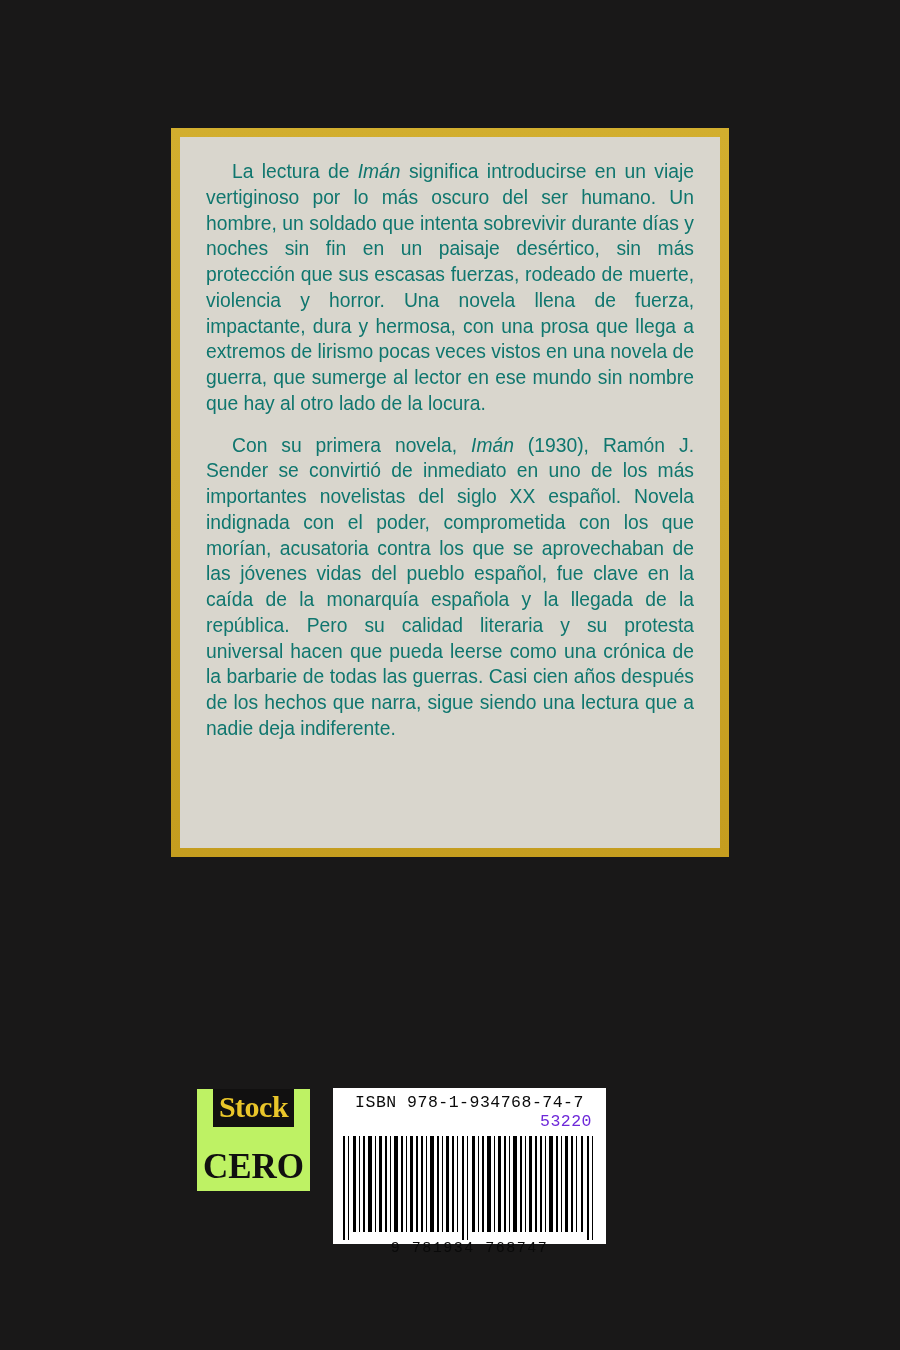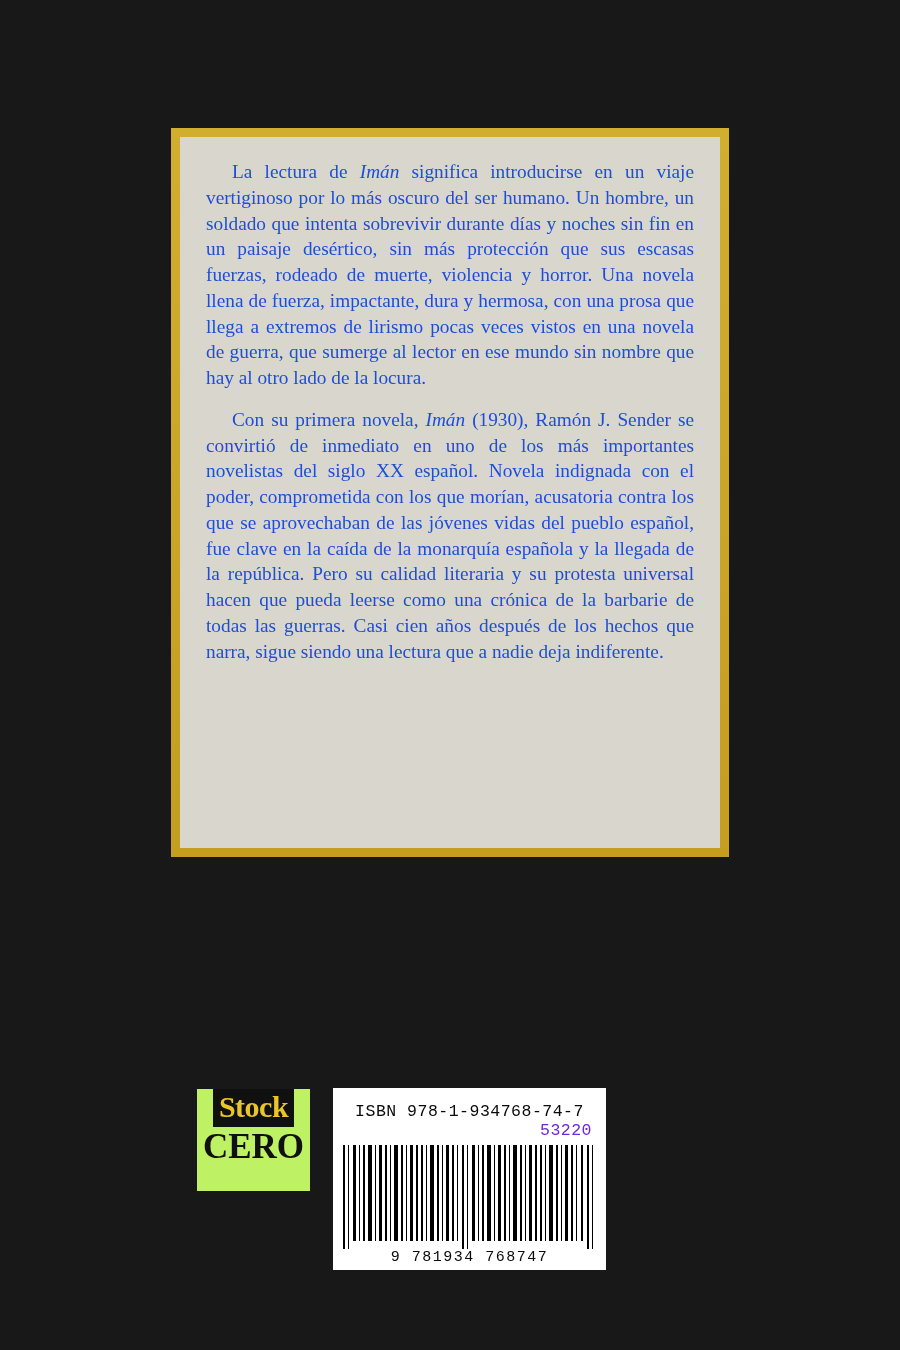--- a/index.html
+++ b/index.html
@@ -29,22 +29,22 @@
   }
   #blurb-inner {
     width: 100%;
     height: 100%;
     background: #d9d6cd;
     box-sizing: border-box;
     padding: 22px 26px 18px 26px;
     position: relative;
   }
   .blurb-text {
-    color: #1d4ed8;
-    font-family: Liberation Serif, serif;
+    color: #0f766e;
+    font-family: Liberation Sans, sans-serif;
     font-size: 19.3px;
     line-height: 1.335;
     text-align: justify;
     text-justify: inter-word;
     margin: 0;
     hyphens: manual;
   }
   .blurb-text + .blurb-text {
     margin-top: 16px;
   }
@@ -78,35 +78,34 @@
     letter-spacing: -0.5px;
   }
   #logo-cero {
     display: block;
     color: #111010;
     font-family: "Liberation Serif", serif;
     font-weight: bold;
     font-size: 35px;
     line-height: 1;
     letter-spacing: 0px;
-    margin-top: 2px;
+    margin-top: 22px;
   }
 
   #barcode-block {
     position: absolute;
     left: 333px;
     top: 1088px;
     width: 273px;
-    height: 182px;
+    height: 156px;
     background: #ffffff;
     box-sizing: border-box;
     padding: 6px 8px 4px 8px;
     display: flex;
     flex-direction: column;
-    justify-content: flex-end;
   }
   #isbn-line {
     font-family: "Liberation Mono", monospace;
     font-size: 16.5px;
     color: #0a0a0a;
     letter-spacing: 0.5px;
     text-align: center;
     line-height: 1.15;
     white-space: nowrap;
   }

